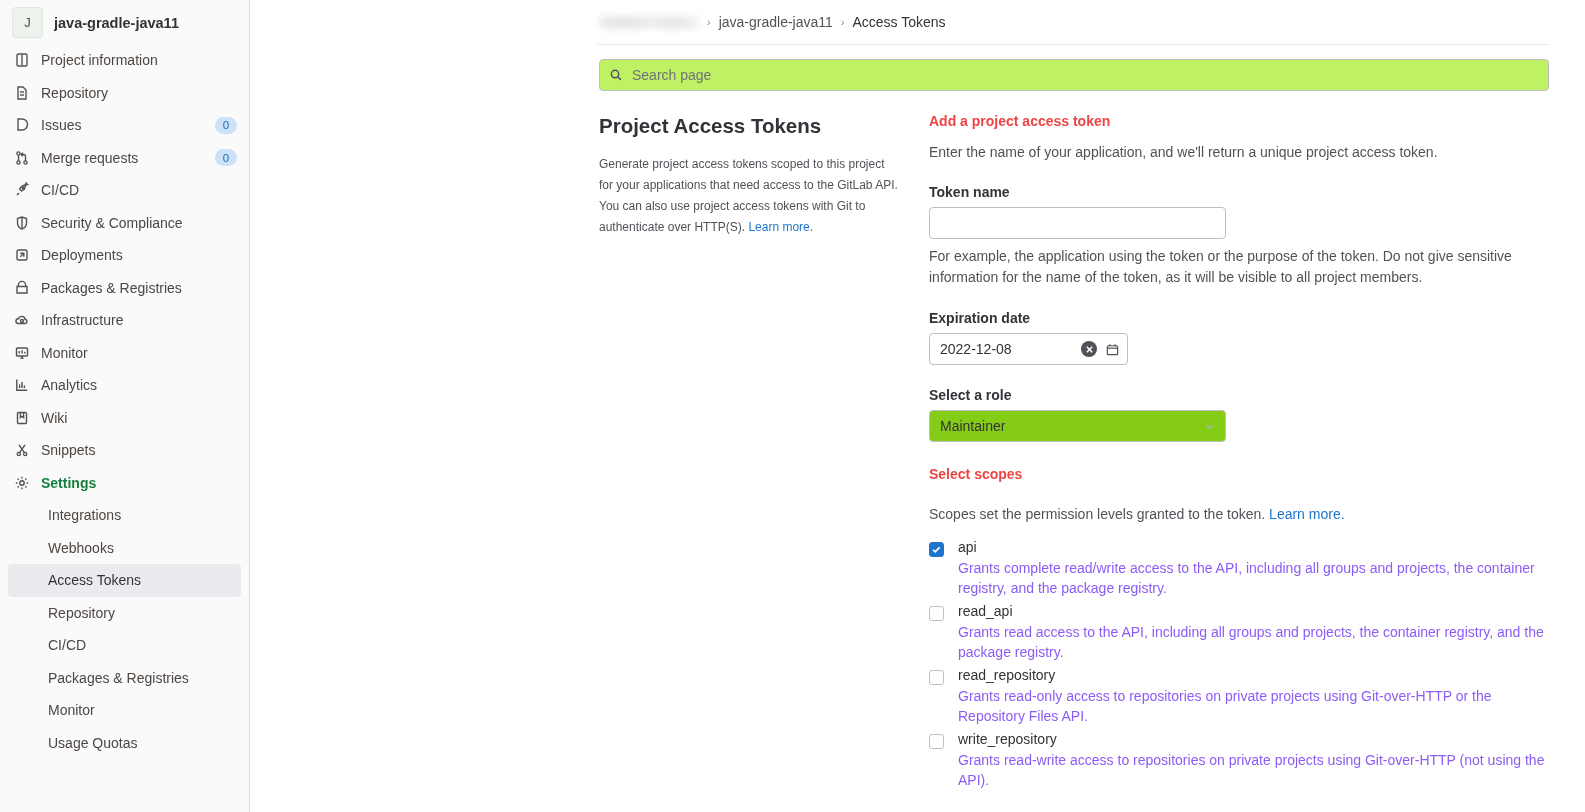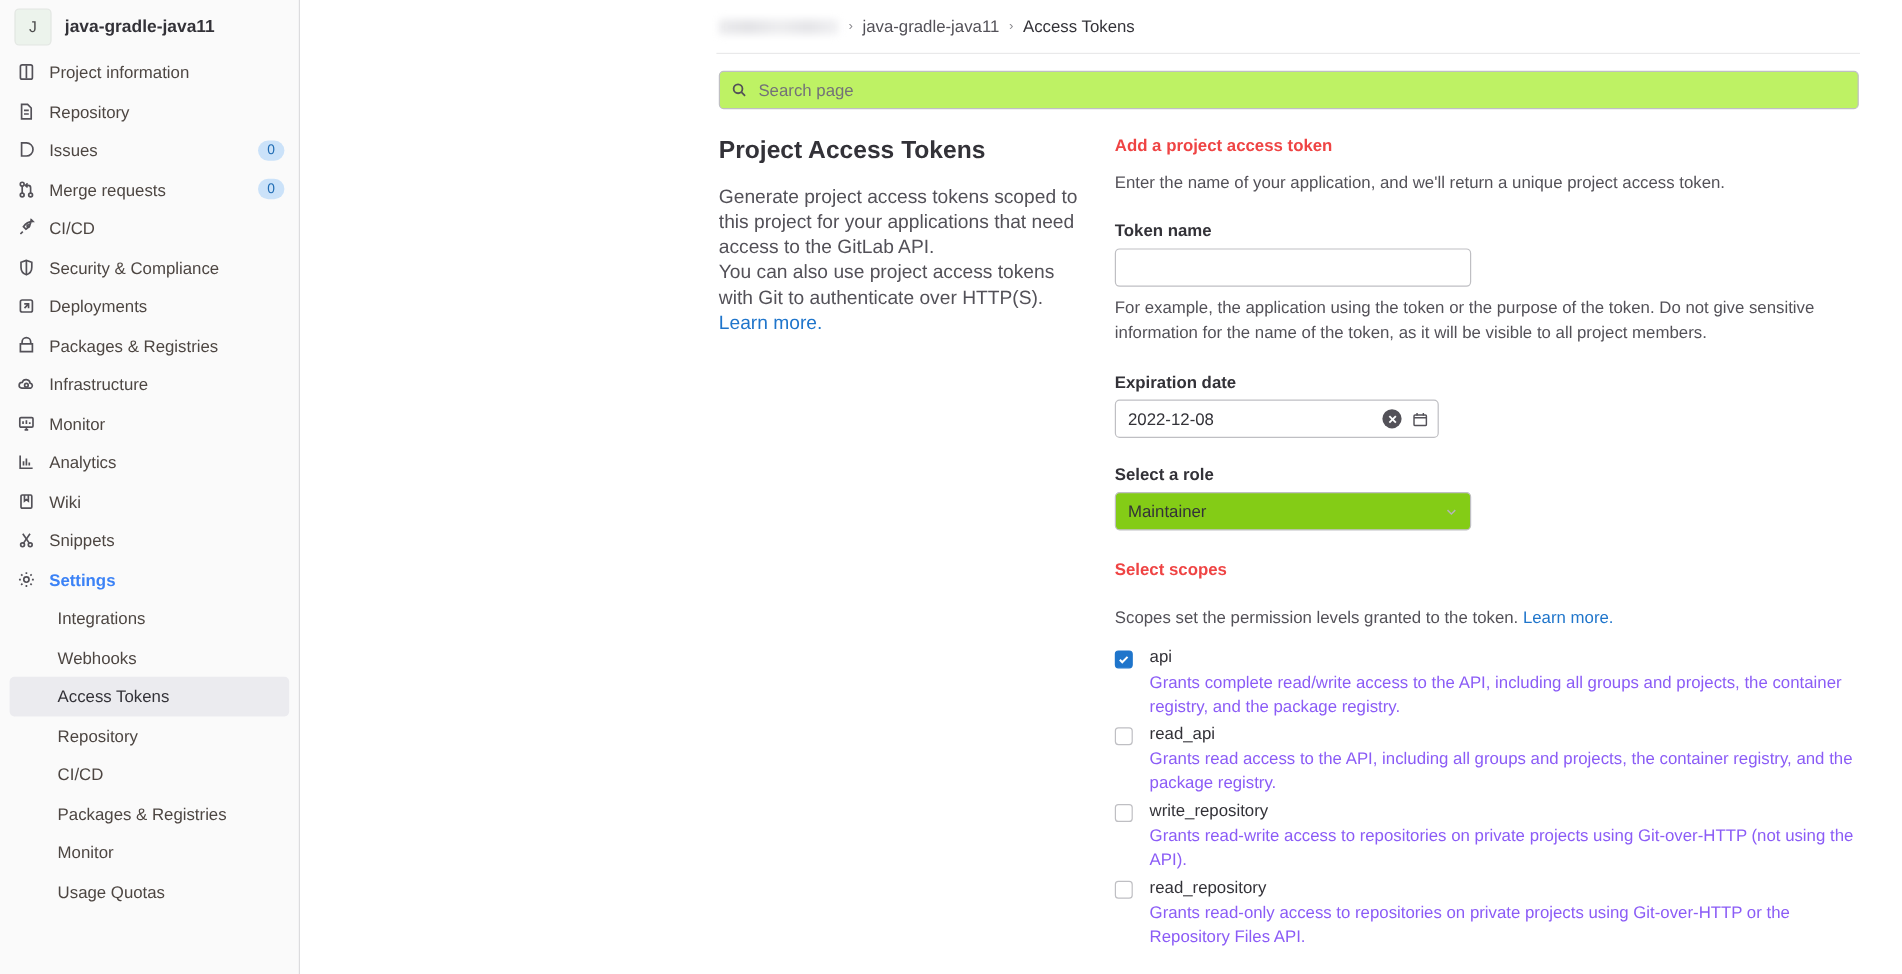--- a/index.html
+++ b/index.html
@@ -49,21 +49,21 @@
     font-size: 14px;
     cursor: pointer;
     position: relative;
   }
   .nav-item .ico {
     width: 16px; height: 16px; flex: 0 0 16px;
     display: flex; align-items: center; justify-content: center;
     color: #535158;
   }
   .nav-item .lbl { flex: 1 1 auto; white-space: nowrap; }
-  .nav-item.bold .lbl { font-weight: 700; color: #3b82f6; }
+  .nav-item.bold .lbl { font-weight: 700; color: #15803d; }
   .badge {
     background: #cbe2f9; color: #1f6bb3;
     border-radius: 9px;
     font-size: 11.5px;
     min-width: 22px; height: 17px;
     display: flex; align-items: center; justify-content: center;
     padding: 0 6px;
   }
   .sub-item {
     display: flex; align-items: center;
@@ -144,21 +144,21 @@
   .col-right { width: 622px; flex: 0 0 622px; }
 
   .page-title {
     font-size: 20.5px; font-weight: 700;
     color: #333238;
     margin: 0 0 14px 0;
     line-height: 1.3;
   }
   .muted {
     color: #535158;
-    font-size: 16px;
+    font-size: 12px;
     line-height: 21px;
     margin: 0;
   }
   a.link { color: #1f75cb; text-decoration: none; cursor: pointer; }
 
   .sec-title {
     font-size: 14px; font-weight: 700; color: #ef4444;
     margin: 0 0 13px 0;
   }
   .sec-desc { color: #535158; font-size: 14px; margin: 0 0 22px 0; line-height: 20px; }
@@ -177,21 +177,21 @@
     padding: 0 10px;
     outline: none;
   }
   .help-text {
     color: #535158; font-size: 14px; line-height: 21px;
     margin: 7px 0 0 0;
     max-width: 600px;
   }
 
   .date-wrap {
-    width: 270px; height: 32px;
+    width: 199px; height: 32px;
     border: 1px solid #bfbfc3;
     border-radius: 4px;
     display: flex; align-items: center;
     padding: 0 7px 0 10px;
     background: #fff;
   }
   .date-wrap .dval { flex: 1 1 auto; font-size: 14px; color: #333238; }
   .clear-btn {
     width: 16px; height: 16px; border-radius: 50%;
     background: #535158;
@@ -529,33 +529,33 @@
               <span class="cbox"></span>
               <div class="scope-body">
                 <div class="scope-name">read_api</div>
                 <div class="scope-desc">Grants read access to the API, including all groups and projects, the container registry, and the package registry.</div>
               </div>
             </div>
 
             <div class="scope-row">
               <span class="cbox"></span>
               <div class="scope-body">
+                <div class="scope-name">read_repository</div>
+                <div class="scope-desc">Grants read-only access to repositories on private projects using Git-over-HTTP or the Repository Files API.</div>
+              </div>
+            </div>
+
+            <div class="scope-row">
+              <span class="cbox"></span>
+              <div class="scope-body">
                 <div class="scope-name">write_repository</div>
                 <div class="scope-desc">Grants read-write access to repositories on private projects using Git-over-HTTP (not using the API).</div>
               </div>
             </div>
 
-            <div class="scope-row">
-              <span class="cbox"></span>
-              <div class="scope-body">
-                <div class="scope-name">read_repository</div>
-                <div class="scope-desc">Grants read-only access to repositories on private projects using Git-over-HTTP or the Repository Files API.</div>
-              </div>
-            </div>
-
           </div>
 
           <div class="btn-row">
             <button class="btn-disabled" disabled="">Create project access token</button>
           </div>
 
         </div>
       </div>
 
     </div>

